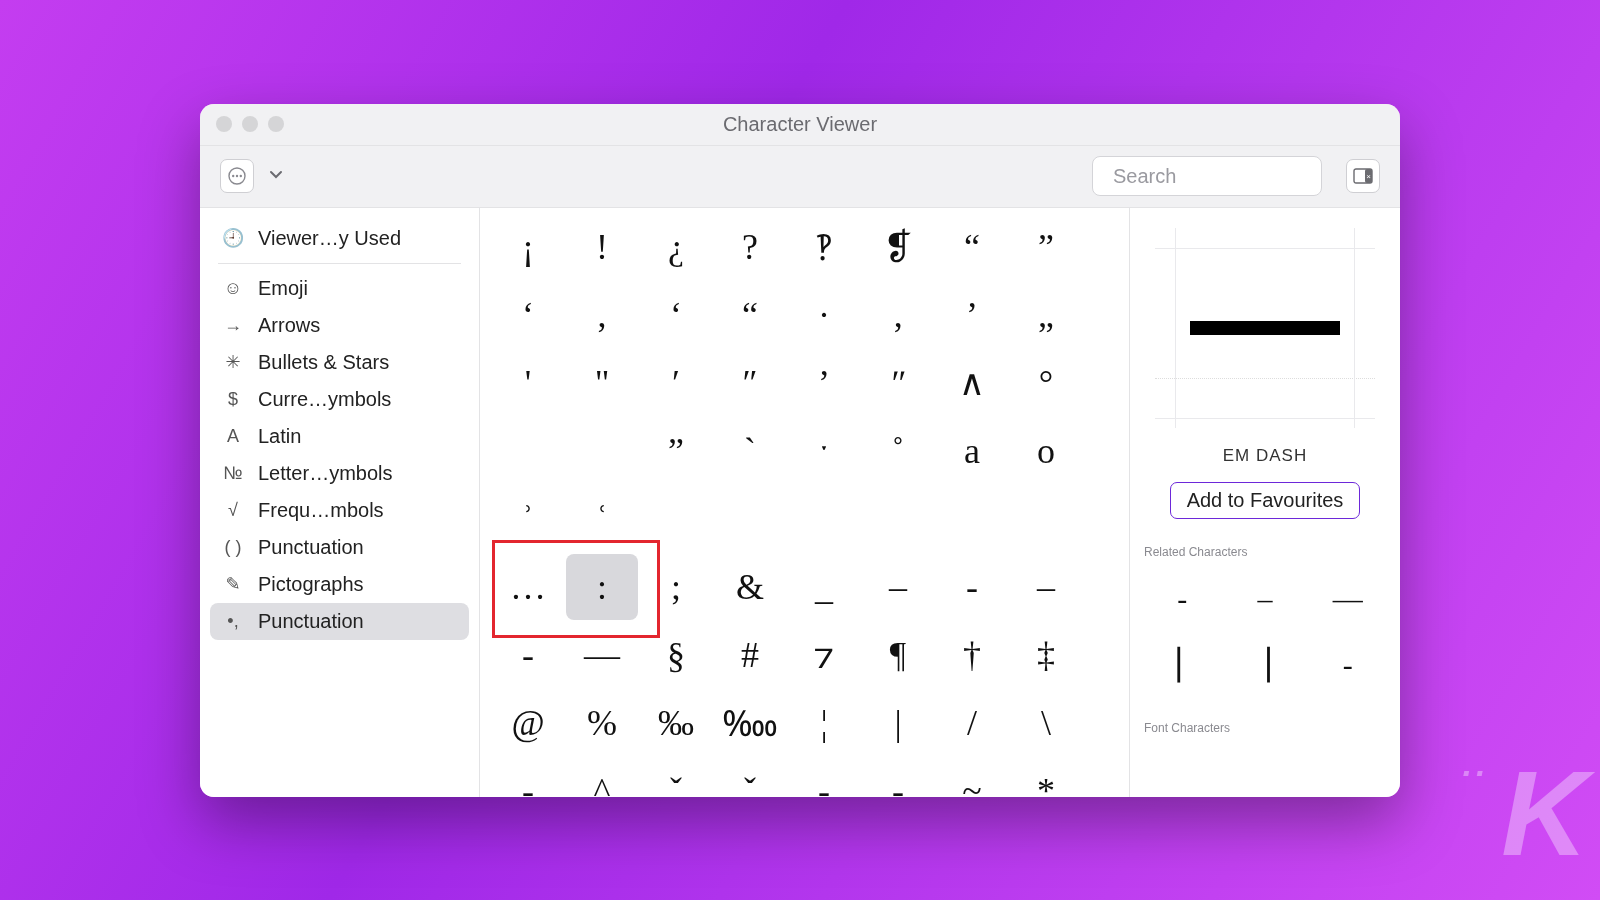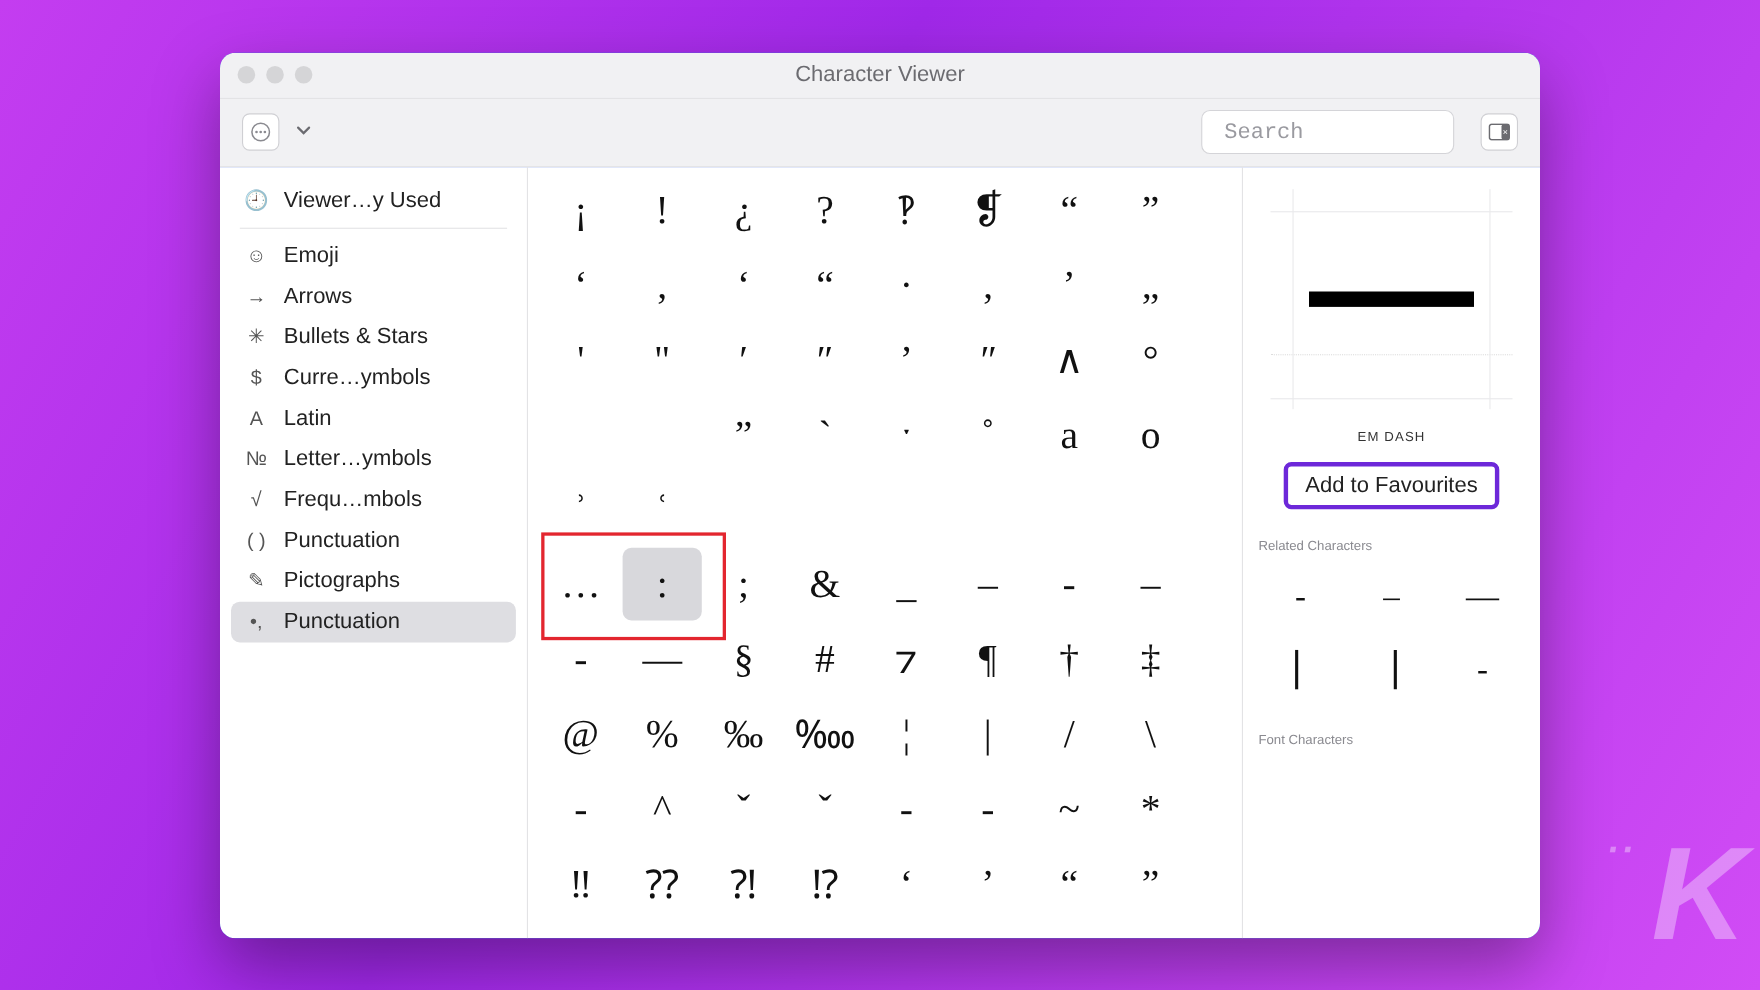--- a/index.html
+++ b/index.html
@@ -3,22 +3,22 @@
 <meta charset="utf-8">
 <style>
   * { box-sizing: border-box; margin: 0; padding: 0; }
   html, body { width: 1600px; height: 900px; overflow: hidden; }
   body {
     font-family: -apple-system, "Helvetica Neue", Arial, sans-serif;
     background: linear-gradient(120deg, #c43df0 0%, #a028e8 40%, #d14cf5 100%);
     display: flex; align-items: center; justify-content: center;
   }
   .window {
-    width: 1200px; height: 805px;
-    background: #1d4ed8;
+    width: 1200px; height: 693px;
+    background: #f0abfc;
     border-radius: 14px;
     box-shadow: 0 25px 60px rgba(0,0,0,.35);
     overflow: hidden;
     display: flex; flex-direction: column;
     position: relative;
   }
   .titlebar {
     height: 42px;
     background: #f1f1f3;
     display: flex; align-items: center; justify-content: center;
@@ -35,21 +35,21 @@
   .tool-btn {
     width:34px; height:34px; border:1px solid #cfcfd3; border-radius:7px;
     display:flex; align-items:center; justify-content:center; color:#6b6b70; background:#fff;
   }
   .chev { color:#6b6b70; font-size:18px; padding:0 4px; cursor:pointer; }
   .spacer { flex:1; }
   .search {
     width:230px; height:40px; background:#fff; border:1px solid #d4d4d8; border-radius:8px;
     display:flex; align-items:center; padding:0 12px; gap:8px; color:#9a9aa0;
   }
-  .search input { border:none; outline:none; font-size:20px; color:#444; flex:1; background:transparent;font-family:Liberation Mono, monospace;}
+  .search input { border:none; outline:none; font-size:20px; color:#444; flex:1; background:transparent;}
   .search input::placeholder { color:#9a9aa0; }
   .panel-toggle { margin-left:14px; }
   .body { flex:1; display:flex; min-height:0; }
   .sidebar {
     width:280px; border-right:1px solid #e3e3e5; background:#fff;
     padding:12px 10px; overflow:hidden;
   }
   .cat {
     display:flex; align-items:center; gap:14px;
     padding:7px 12px; border-radius:8px; font-size:20px; color:#222;
@@ -89,24 +89,24 @@
     content:""; position:absolute; background:#eee;
   }
   .preview-grid {
     position:absolute; inset:0;
   }
   .pg-h { position:absolute; left:0; right:0; height:1px; background:#e9e9ec; }
   .pg-v { position:absolute; top:0; bottom:0; width:1px; background:#e9e9ec; }
   .preview-char {
     width:150px; height:14px; background:#000;
   }
-  .char-name { font-size:12px; letter-spacing:1px; color:#333; margin-top:18px; }
+  .char-name { font-size:17px; letter-spacing:1px; color:#333; margin-top:18px; }
   .fav-btn {
     margin-top:16px; font-size:20px; color:#222; background:#fff;
-    border:4px solid #6d28d9; border-radius:7px; padding:6px 16px; cursor:pointer;
+    border:1px solid #6d28d9; border-radius:7px; padding:6px 16px; cursor:pointer;
   }
   .section-h { align-self:flex-start; font-size:12px; color:#8a8a90; margin-top:26px; margin-bottom:10px; }
   .related {
     align-self:stretch; display:grid; grid-template-columns:repeat(3,1fr);
     grid-auto-rows:60px; gap:6px;
   }
   .rel-cell {
     display:flex; align-items:center; justify-content:center;
     font-family: Georgia, serif; font-size:30px; color:#111; cursor:pointer;
   }

